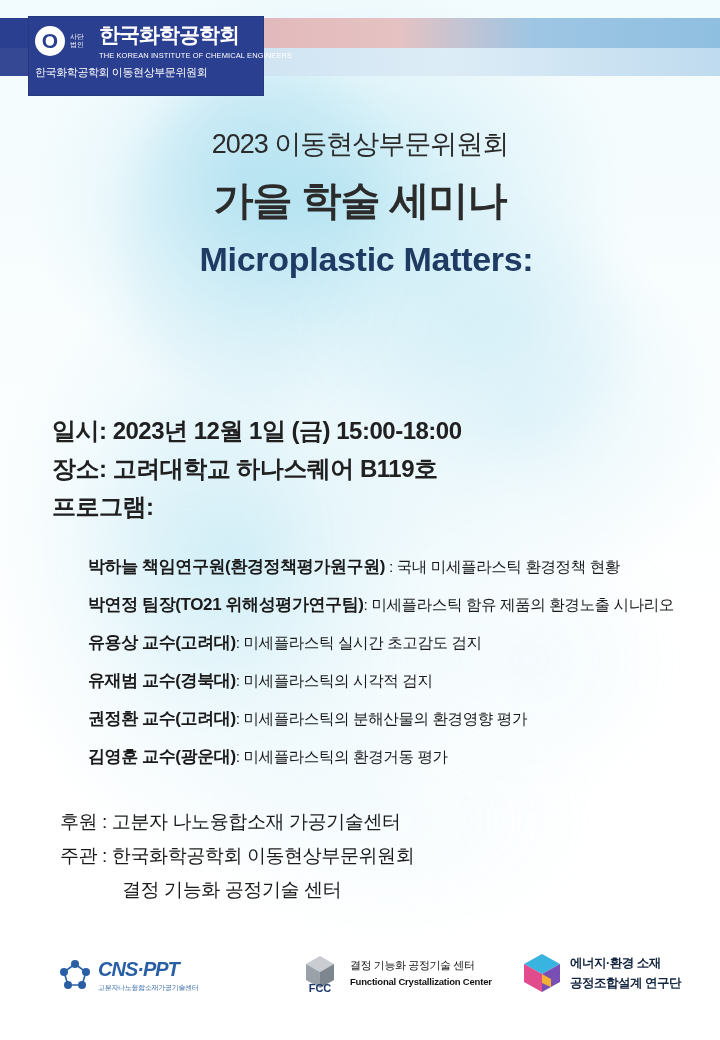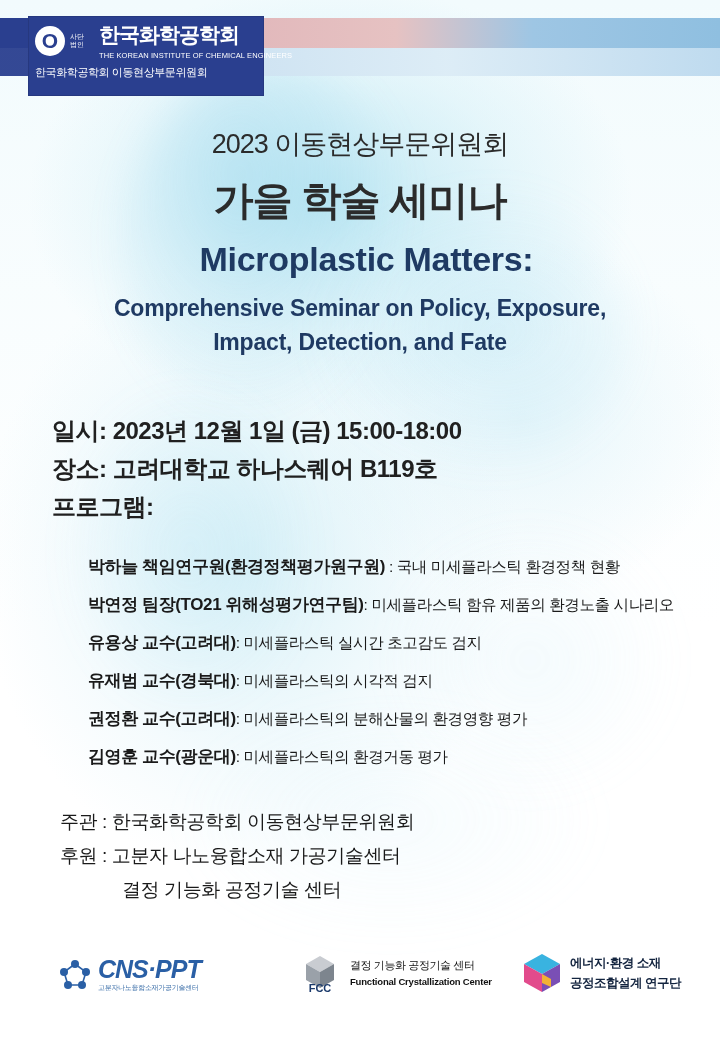--- a/index.html
+++ b/index.html
@@ -213,21 +213,21 @@
   .f1 { left: 58px; top: 8px; }
   .f2 { left: 296px; top: 2px; }
   .f3 { left: 520px; top: 4px; }
 
   .cns-mark {
     width: 34px;
     height: 34px;
     position: relative;
   }
   .cns-text {
-    font-size: 25px;
+    font-size: 20px;
     font-weight: bold;
     font-style: italic;
     color: #2a5fa5;
     letter-spacing: -1px;
     line-height: 26px;
   }
   .cns-sub {
     font-size: 7px;
     color: #3b6ea8;
     letter-spacing: -.3px;
@@ -292,24 +292,20 @@
         <div class="logo-en">THE KOREAN INSTITUTE OF CHEMICAL ENGINEERS</div>
       </div>
     </div>
     <div class="logo-sub">한국화학공학회 이동현상부문위원회</div>
   </div>
 
   <div class="title-block">
     <div class="t-main">2023 이동현상부문위원회</div>
     <div class="t-main2">가을 학술 세미나</div>
     <div class="t-en1">Microplastic Matters:</div>
-    <div class="t-en2">
-      <div>Comprehensive Seminar on Policy, Exposure,</div>
-      <div>Impact, Detection, and Fate</div>
-    </div>
   </div>
 
   <div class="info">
     <div class="info-line">일시: 2023년 12월 1일 (금) 15:00-18:00</div>
     <div class="info-line">장소: 고려대학교 하나스퀘어 B119호</div>
     <div class="info-line">프로그램:</div>
   </div>
 
   <div class="program-list">
     <div class="prog-item">
@@ -326,22 +322,22 @@
     </div>
     <div class="prog-item">
       <span class="prog-speaker">권정환 교수(고려대)</span><span>: 미세플라스틱의 분해산물의 환경영향 평가</span>
     </div>
     <div class="prog-item">
       <span class="prog-speaker">김영훈 교수(광운대)</span><span>: 미세플라스틱의 환경거동 평가</span>
     </div>
   </div>
 
   <div class="org">
+    <div class="org-line">후원 :  고분자 나노융합소재 가공기술센터</div>
     <div class="org-line">주관 : 한국화학공학회 이동현상부문위원회</div>
-    <div class="org-line">후원 :  고분자 나노융합소재 가공기술센터</div>
     <div class="org-line org-indent">결정 기능화 공정기술 센터</div>
   </div>
 
   <div class="footer-logos">
 
     <div class="flogo f1">
       <div class="cns-mark">
         <svg width="34" height="34" viewBox="0 0 34 34">
           <circle cx="17" cy="6" r="4" fill="#2a5fa5"></circle>
           <circle cx="6" cy="14" r="4" fill="#2a5fa5"></circle>

